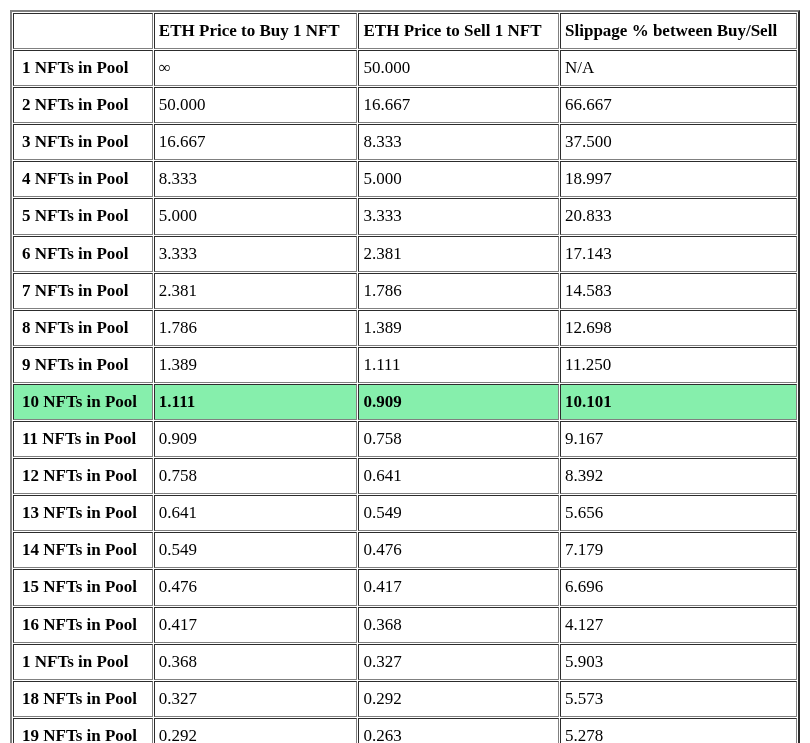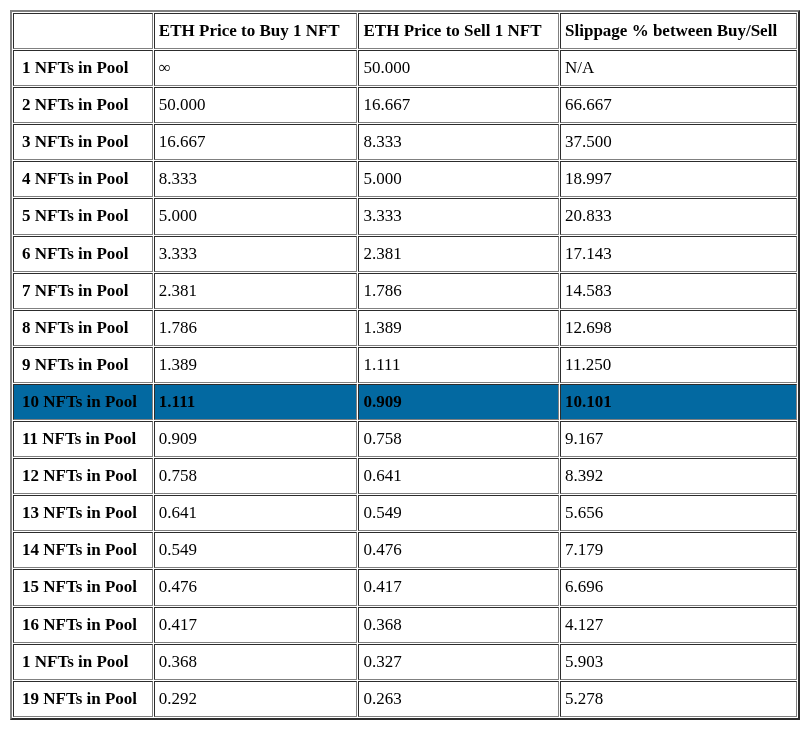--- a/index.html
+++ b/index.html
@@ -29,21 +29,21 @@
       white-space: nowrap;
       margin-top: 32px;
     }
     .rowhead {
       font-weight: bold;
       white-space: nowrap;
       padding-left: 8px;
       padding-right: 6px;
     }
     tr.highlight td, tr.highlight th.rowhead {
-      background-color: #0369a1;
+      background-color: #86efac;
       font-weight: bold;
     }
     .corner {
       
     }
   </style>
 </head>
 <body>
 
 <table>
@@ -152,19 +152,25 @@
         <td>0.368</td>
         <td>4.127</td>
       </tr>
       <tr>
         <th class="rowhead">1 NFTs in Pool</th>
         <td>0.368</td>
         <td>0.327</td>
         <td>5.903</td>
       </tr>
       <tr>
+        <th class="rowhead">18 NFTs in Pool</th>
+        <td>0.327</td>
+        <td>0.292</td>
+        <td>5.573</td>
+      </tr>
+      <tr>
         <th class="rowhead">19 NFTs in Pool</th>
         <td>0.292</td>
         <td>0.263</td>
         <td>5.278</td>
       </tr>
     </tbody>
 </table>
 
 </body></html>

